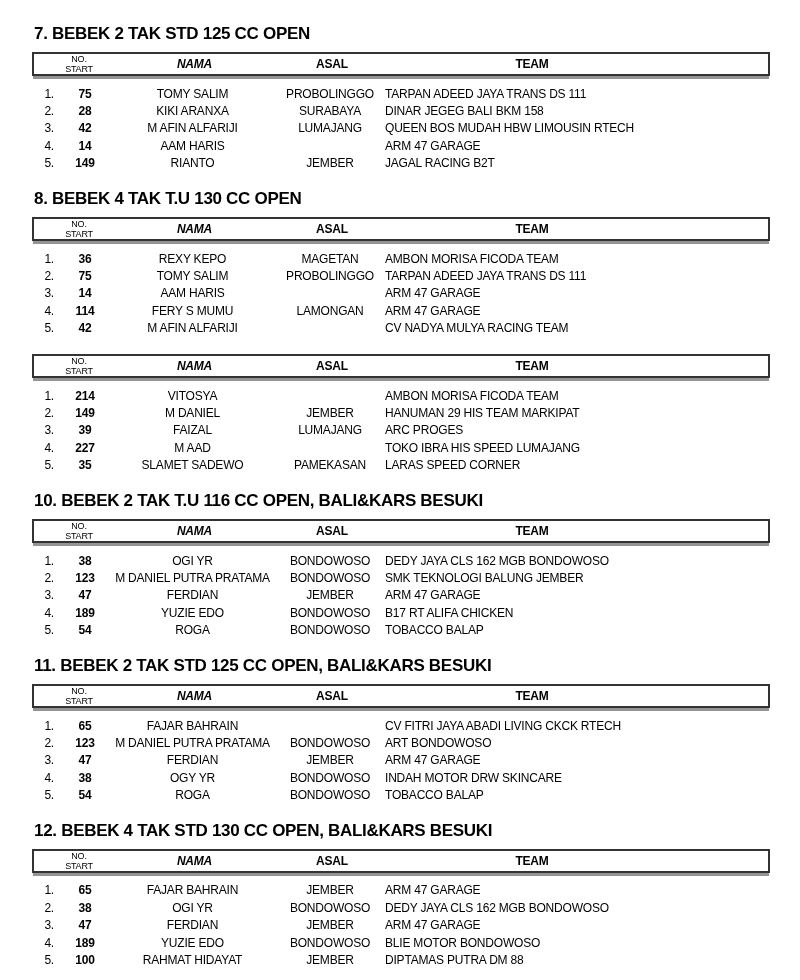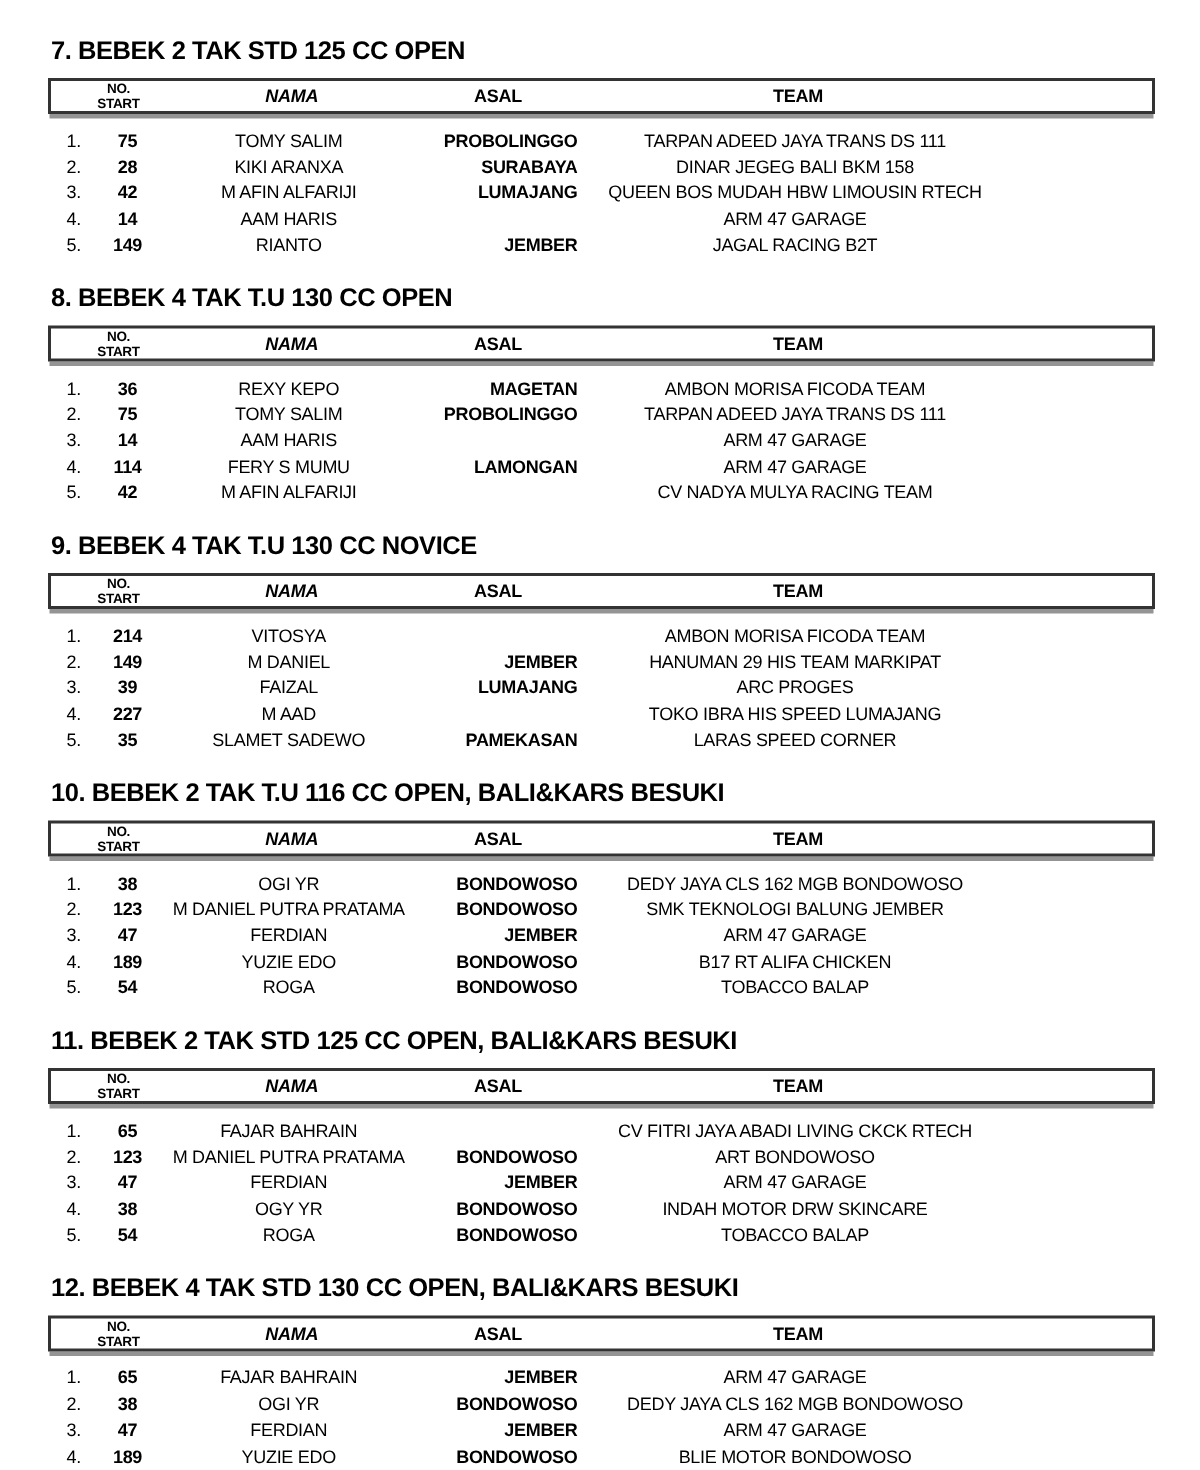--- a/index.html
+++ b/index.html
@@ -49,40 +49,40 @@
     padding-left: 12px;
     box-sizing: border-box;
     display: flex;
     flex-direction: column;
     align-items: center;
     justify-content: center;
   }
   .h-start span {
     font-size: 9px;
     line-height: 10px;
-    font-weight: bold;
+    font-weight: normal;
   }
   .h-nama { width: 165px; font-style: italic; }
   .h-asal { width: 110px; }
   .h-team { width: 290px; }
   .rows { margin-top: 9px; }
   .row {
     display: flex;
     align-items: center;
     height: 17.4px;
     font-size: 12px;
     letter-spacing: -0.2px;
     white-space: nowrap;
   }
   .c { box-sizing: border-box; }
   .c-pos   { width: 28px;  text-align: right; padding-right: 6px; }
   .c-start { width: 50px;  text-align: center; font-weight: bold; }
   .c-nama  { width: 165px; text-align: center; }
-  .c-asal  { width: 110px; text-align: right; font-weight: bold; }
-  .c-team  { width: 290px; text-align: center; }
+  .c-asal  { width: 110px; text-align: center; font-weight: normal; }
+  .c-team  { width: 290px; text-align: left; }
 </style>
 </head>
 <body>
 
 <div class="page" id="doc">
   <section class="class-section">
     <h2 class="title">7. BEBEK 2 TAK STD 125 CC OPEN</h2>
     <div class="thead">
       <div class="hc h-start">
         <span class="h-no">NO.</span>
@@ -183,21 +183,20 @@
     <div class="c c-pos">5.</div>
     <div class="c c-start">42</div>
     <div class="c c-nama">M AFIN ALFARIJI</div>
     <div class="c c-asal"></div>
     <div class="c c-team">CV NADYA MULYA RACING TEAM</div>
   </div>
 </div>
   </section>
 
   <section class="class-section">
-    <h2 class="title">9. BEBEK 4 TAK T.U 130 CC NOVICE</h2>
     <div class="thead">
       <div class="hc h-start">
         <span class="h-no">NO.</span>
         <span class="h-st">START</span>
       </div>
       <div class="hc h-nama">NAMA</div>
       <div class="hc h-asal">ASAL</div>
       <div class="hc h-team">TEAM</div>
     </div>
     <div class="rows">

